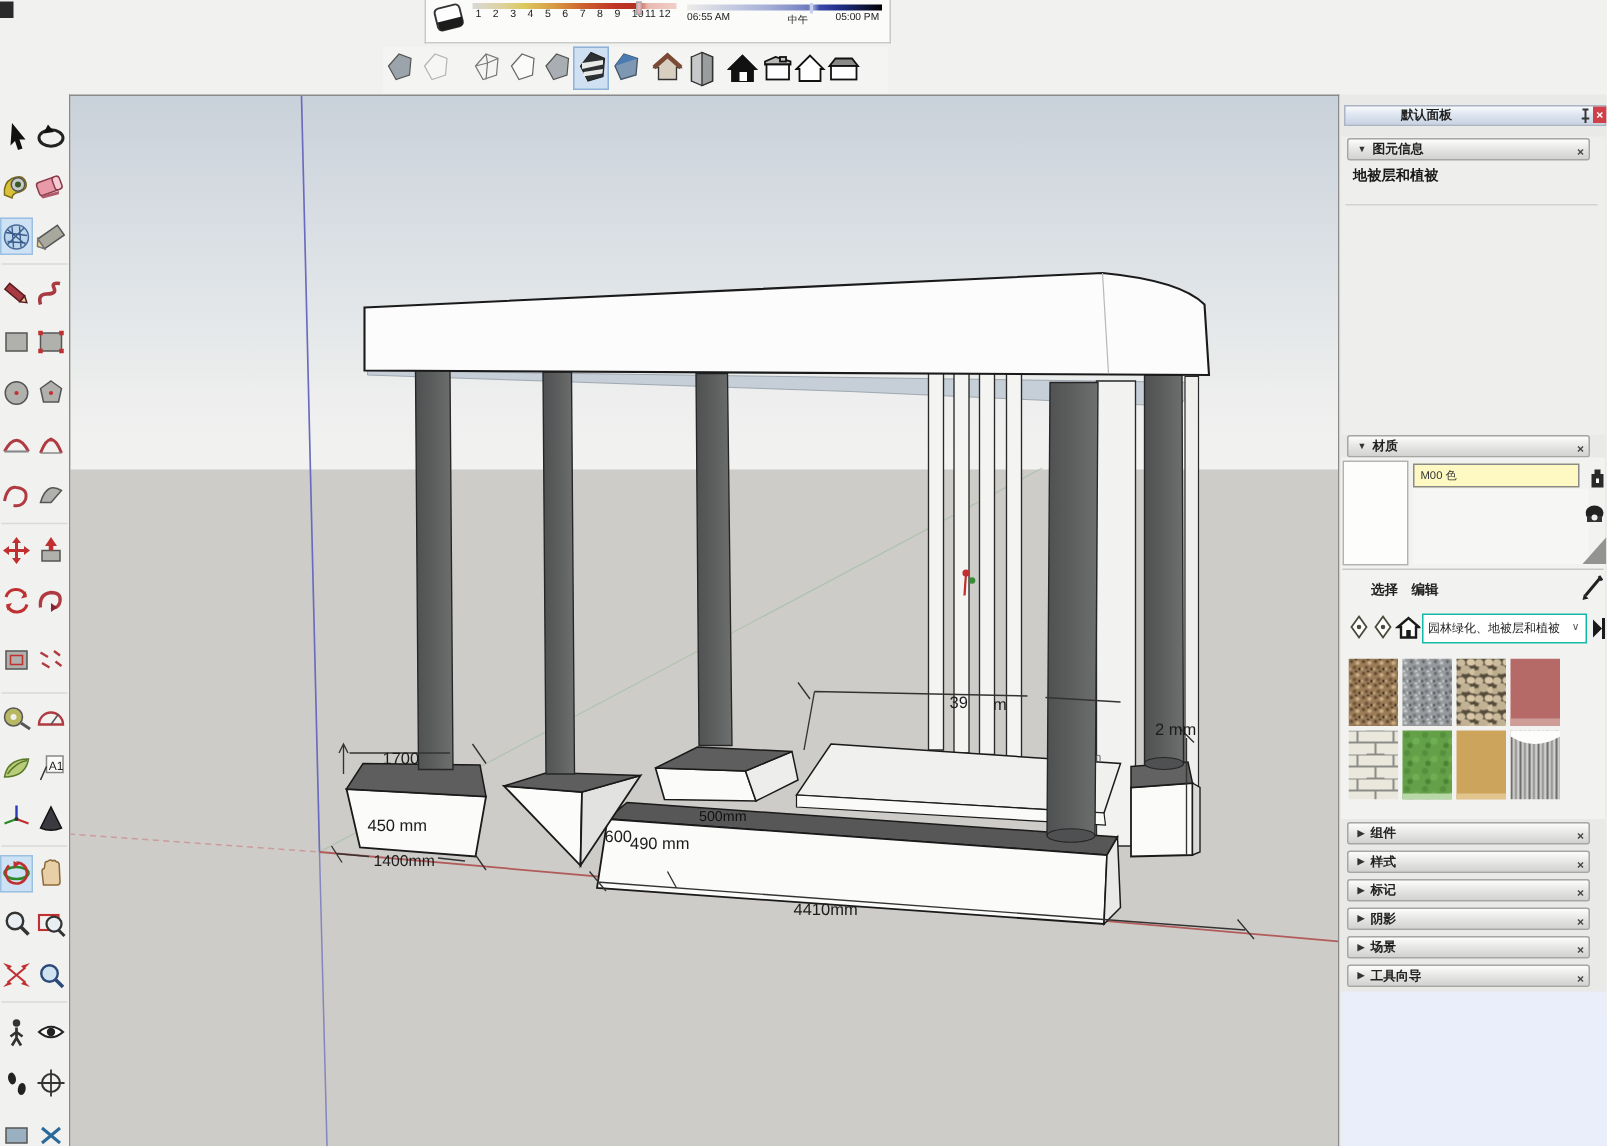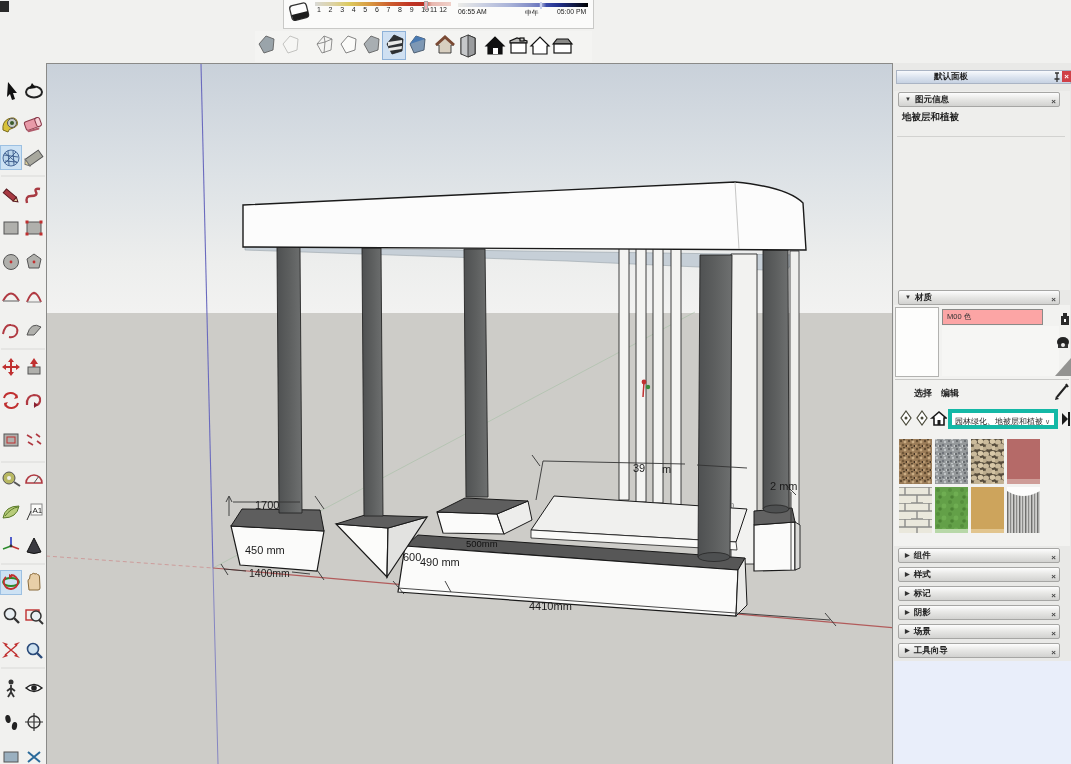--- a/index.html
+++ b/index.html
@@ -424,21 +424,21 @@
       </svg>
   <div class="abs" style="left:169px;top:8px;width:9px;height:11px;background:#d04048;color:#fff;
      font-size:8px;line-height:11px;text-align:center;font-weight:bold;">×</div>
   <div class="abs" style="left:1px;top:28px;width:176px;height:199px;background:#eeeeec;"></div>
   <div class="abs hdrbar" style="top:29px;"><span class="tri">▼</span>图元信息<span class="xb">×</span></div>
   <div class="abs" style="left:9px;top:48px;font-size:9.5px;font-weight:bold;color:#1a1a1a;">地被层和植被</div>
   <div class="abs" style="left:4px;top:73px;width:168px;height:1px;background:#d2d2d0;"></div>
   <div class="abs hdrbar" style="top:227px;"><span class="tri">▼</span>材质<span class="xb">×</span></div>
   <div class="abs" style="left:1px;top:242px;width:176px;height:241px;background:#f2f2f0;"></div>
   <div class="abs" style="left:2px;top:244px;width:44px;height:70px;background:#fdfdfc;border:1px solid #b2b2b0;box-sizing:border-box;"></div>
-  <div class="abs" style="left:49px;top:246px;width:101px;height:16px;background:#fca5a5;border:1px solid #8a8a88;box-sizing:border-box;
+  <div class="abs" style="left:49px;top:246px;width:111px;height:16px;background:#fef9c3;border:1px solid #8a8a88;box-sizing:border-box;
       font-size:7.5px;color:#333;line-height:14px;padding-left:4px;">M00 色</div>
   <div class="abs" style="left:49px;top:263px;width:117px;height:50px;background:#f6f6f4;"></div>
   <svg class="abs" style="left:162px;top:295px" width="16" height="18">
         <polygon points="16,0 16,18 0,18" fill="#939391"></polygon>
       </svg>
   <svg class="abs" style="left:166px;top:249px" width="11" height="14">
         <rect x="2" y="4" width="8" height="9" fill="#2a2a2a"></rect>
         <rect x="4" y="1" width="4" height="3" fill="#2a2a2a"></rect>
         <rect x="5" y="7" width="2" height="3" fill="#fff"></rect>
       </svg>
@@ -455,21 +455,21 @@
         <path d="M3 13 L2 17 L6 16 Z" fill="#222"></path>
       </svg>
   <svg class="abs" style="left:6px;top:346px" width="48" height="18">
     <path d="M7 2 L12 9 L7 16 L2 9 Z" fill="#fff" stroke="#4a4a3a" stroke-width="1.2"></path>
         <circle cx="7" cy="9" r="1.5" fill="#4a4a3a"></circle>
     <path d="M23 2 L28 9 L23 16 L18 9 Z" fill="#fff" stroke="#4a4a3a" stroke-width="1.2"></path>
         <circle cx="23" cy="9" r="1.5" fill="#4a4a3a"></circle>
     <path d="M33 9 L40 3 L47 9 L45 9 L45 16 L35 16 L35 9 Z" fill="#fff" stroke="#1a1a1a" stroke-width="1.6"></path>
         <rect x="38.5" y="11" width="3" height="5" fill="#1a1a1a"></rect>
   </svg>
-  <div class="abs" style="left:55px;top:346px;width:110px;height:20px;background:#fff;border:4px solid #14b8a6;box-sizing:border-box;
+  <div class="abs" style="left:55px;top:346px;width:110px;height:20px;background:#fff;border:1px solid #14b8a6;box-sizing:border-box;
      font-size:8px;color:#222;line-height:18px;padding-left:3px;">园林绿化、地被层和植被<span style="position:absolute;right:4px;font-size:7px;color:#555;">∨</span></div>
   <svg class="abs" style="left:167px;top:347px" width="11" height="18">
         <path d="M2 3 L8 9 L2 15 Z" fill="#1a1a1a"></path>
         <rect x="8" y="2" width="2" height="14" fill="#1a1a1a"></rect>
       </svg>
   <svg class="abs" style="left:6px;top:376px" width="141" height="94" viewBox="0 0 141 94">
     <defs>
       <pattern id="pg1" width="8" height="8" patternUnits="userSpaceOnUse">
         <rect width="8" height="8" fill="#9b7c58"></rect>
         <circle cx="2" cy="2" r="1.2" fill="#5f4a30"></circle>

